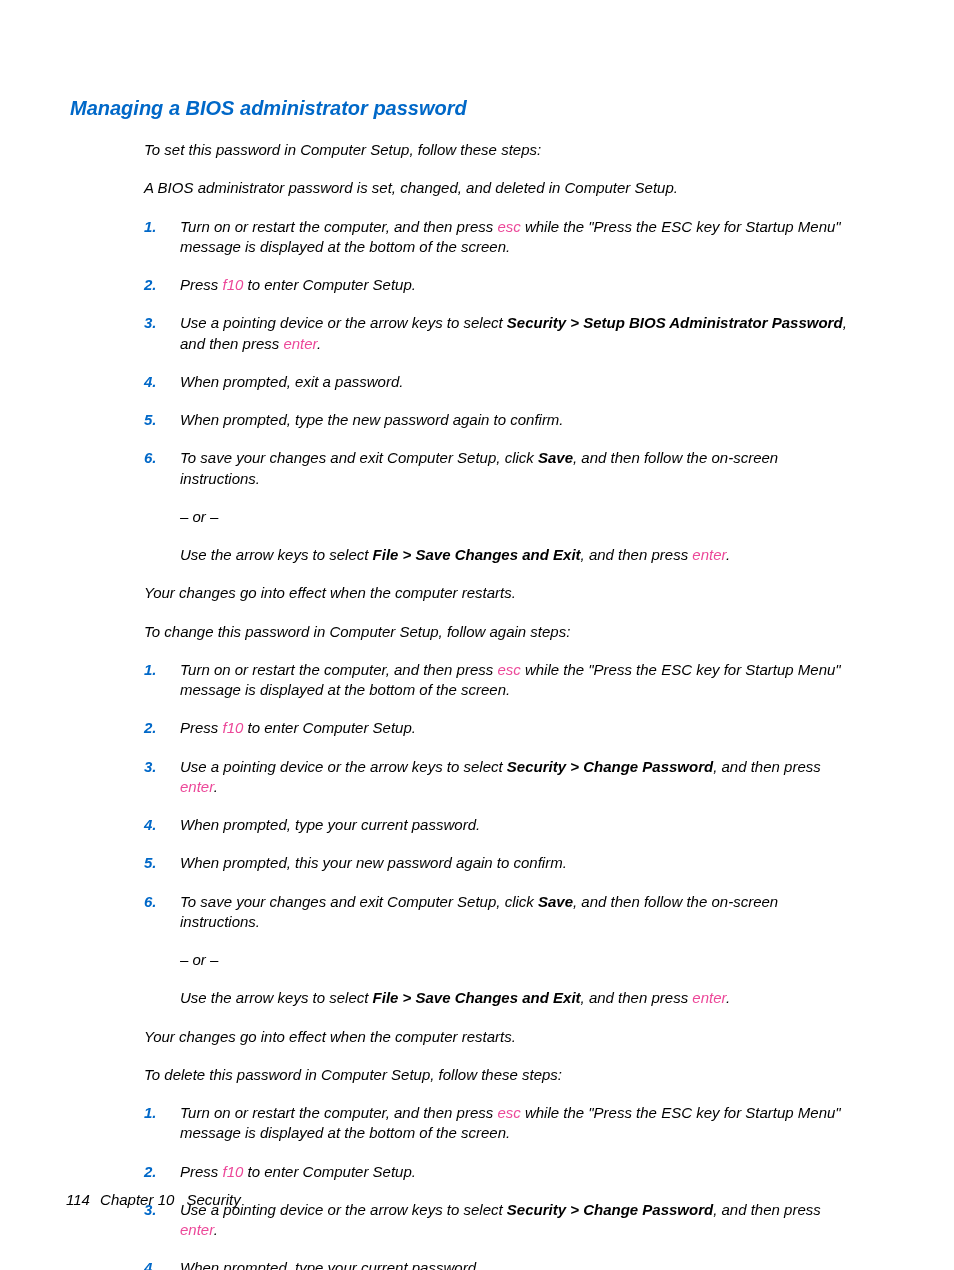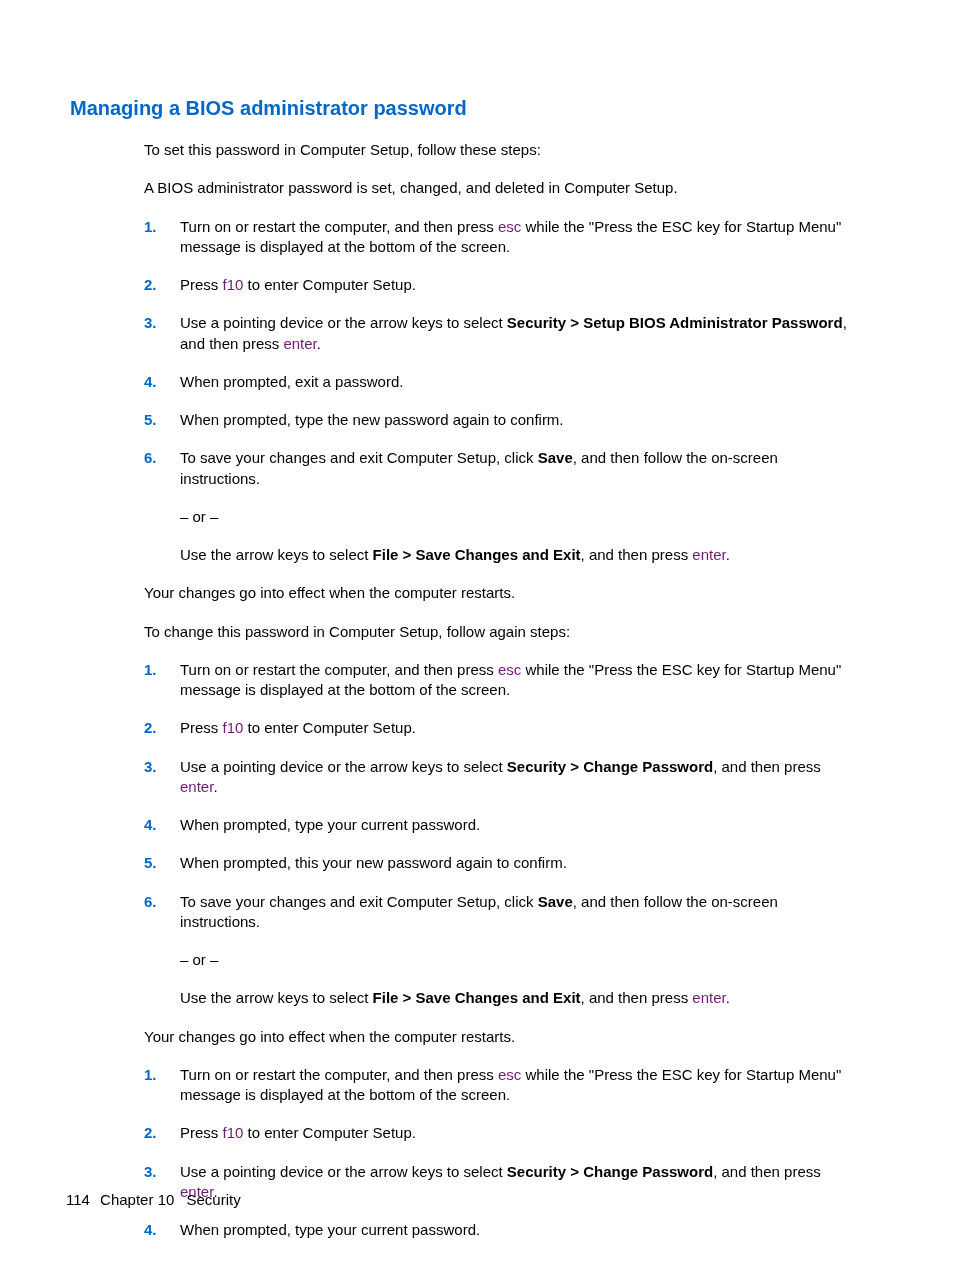--- a/index.html
+++ b/index.html
@@ -10,20 +10,21 @@
     padding: 0;
     background: #fff;
   }
   .page {
     width: 954px;
     height: 1270px;
     position: relative;
     padding: 95px 98px 0 70px;
     box-sizing: border-box;
     line-height: 1.35;
+    font-style: italic;
   }
   h2.section-title {
     color: #0068c8;
     font-size: 20px;
     font-weight: bold;
     margin: 0 0 18px 0;
   }
   .body-indent {
     margin-left: 74px;
   }
@@ -50,21 +51,21 @@
   .step-body {
     flex: 1;
   }
   .step-body p {
     margin: 0 0 18px 0;
   }
   .step-body p:last-child {
     margin-bottom: 0;
   }
   .key {
-    color: #701a75;
+    color: #ec4899;
   }
   .bold {
     font-weight: bold;
   }
   .footer {
     position: absolute;
     bottom: 60px;
     left: 66px;
     font-size: 15px;
   }
@@ -142,20 +143,21 @@
         <span class="step-num">6.</span>
         <span class="step-body">
           <p><span>To save your changes and exit Computer Setup, click </span><span class="bold">Save</span><span>, and then follow the on-screen instructions.</span></p>
           <p>– or –</p>
           <p><span>Use the arrow keys to select </span><span class="bold">File &gt; Save Changes and Exit</span><span>, and then press </span><span class="key">enter</span><span>.</span></p>
         </span>
       </li>
     </ol>
 
     <p class="para">Your changes go into effect when the computer restarts.</p>
+    <p class="para">To delete this password in Computer Setup, follow these steps:</p>
 
     <ol class="steps">
       <li>
         <span class="step-num">1.</span>
         <span class="step-body"><span>Turn on or restart the computer, and then press </span><span class="key">esc</span><span> while the "Press the ESC key for Startup Menu" message is displayed at the bottom of the screen.</span></span>
       </li>
       <li>
         <span class="step-num">2.</span>
         <span class="step-body"><span>Press </span><span class="key">f10</span><span> to enter Computer Setup.</span></span>
       </li>

